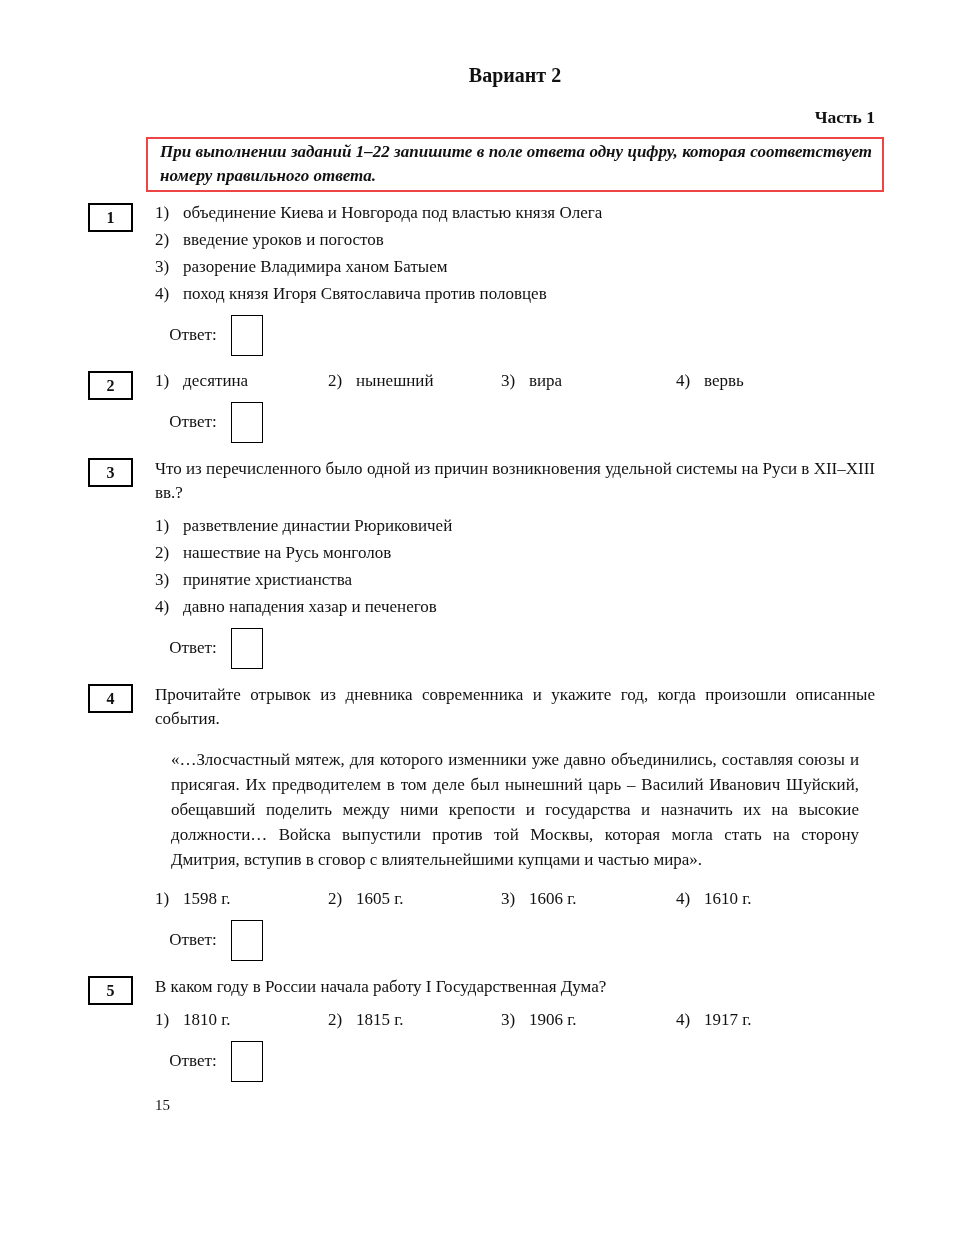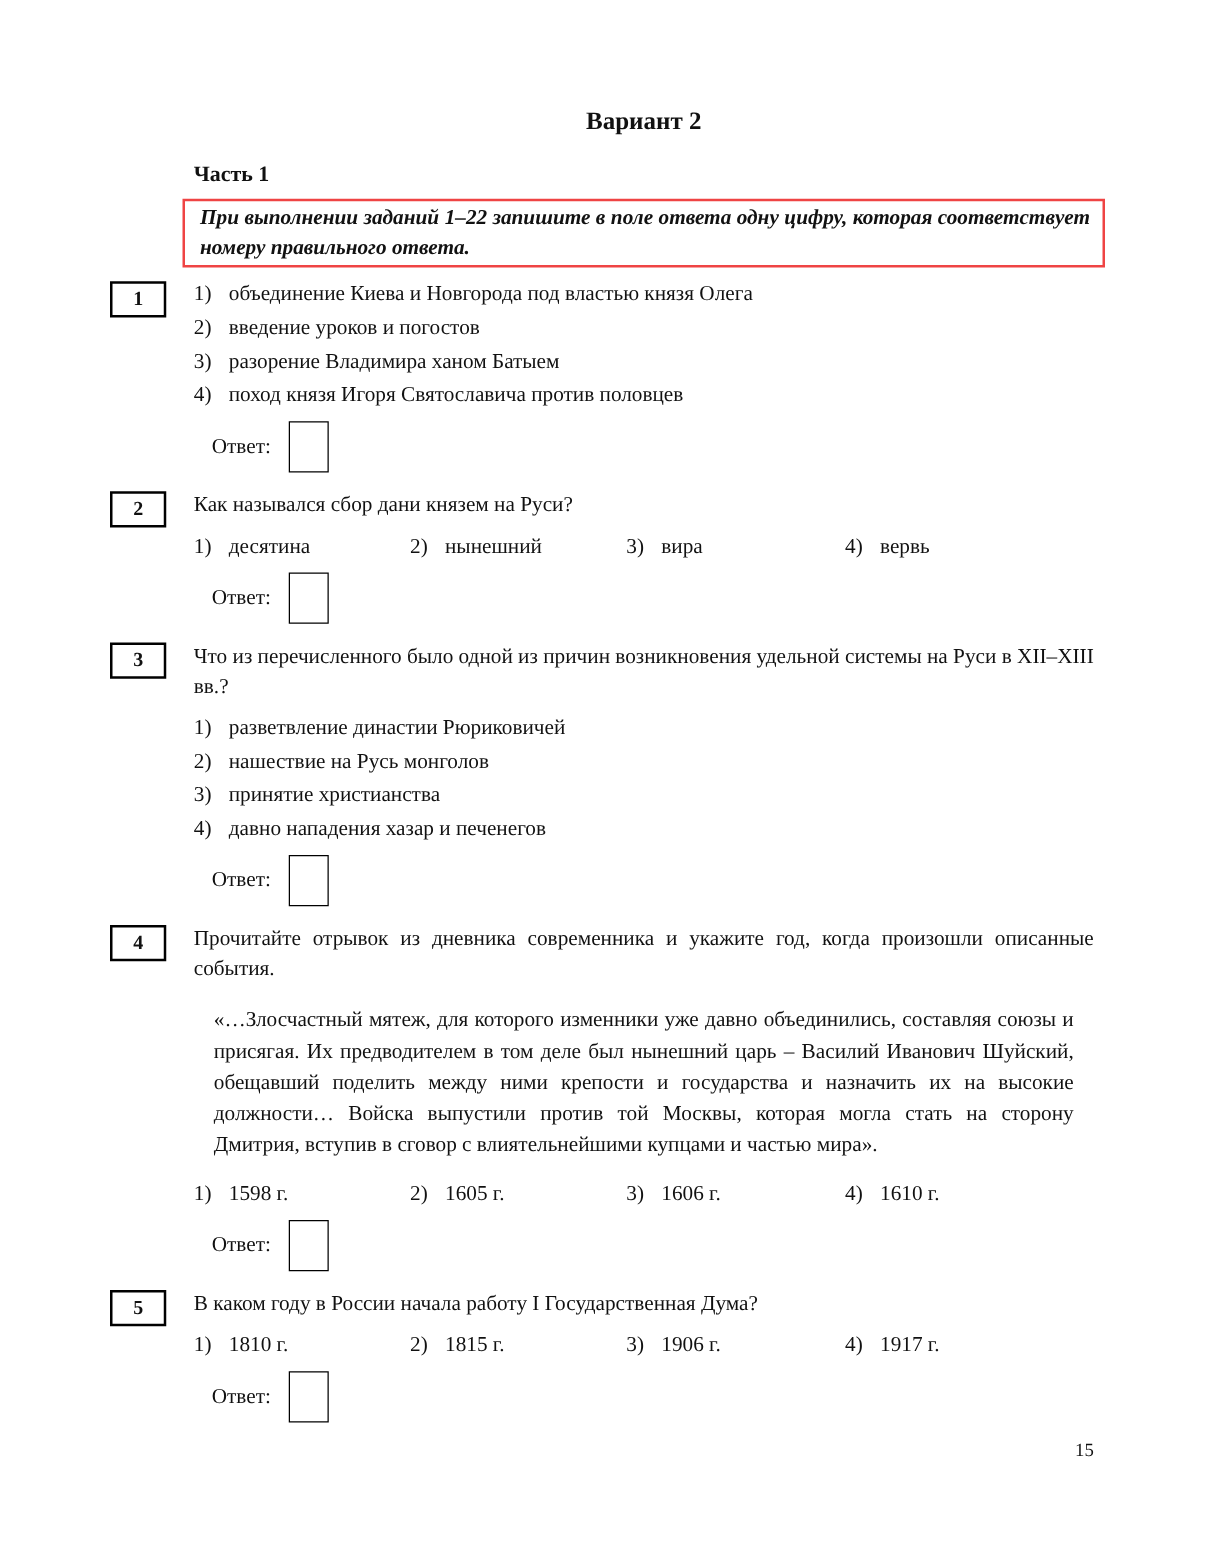--- a/index.html
+++ b/index.html
@@ -10,39 +10,39 @@
   .page {
     position: relative;
     width: 975px;
     height: 1239px;
     margin: 0 auto;
     background: #ffffff;
     color: #111111;
     font-family: "Liberation Serif", "DejaVu Serif", serif;
     font-size: 17px;
     box-sizing: border-box;
-    padding-top: 86px;
+    padding-top: 64px;
     overflow: hidden;
   }
   .content {
     margin-left: 155px;
     width: 720px;
   }
   .doc-title {
     margin: 0;
     font-size: 20px;
     font-weight: 700;
     text-align: center;
     line-height: 23px;
   }
   .doc-part {
     margin: 19px 0 0 0;
     font-size: 17.5px;
     font-weight: 700;
-    text-align: left;
+    text-align: right;
     line-height: 22px;
   }
   .instruction {
     margin: 9px -9px 0 -9px;
     border: 2px solid #ef4444;
     padding: 1px 10px 2px 12px;
     font-weight: 700;
     font-style: italic;
     text-align: justify;
     line-height: 24px;
@@ -109,21 +109,21 @@
     width: 76px;
   }
   .answer-box {
     display: inline-block;
     width: 30px;
     height: 39px;
     border: 1.6px solid #000000;
     background: #ffffff;
   }
   .page-number {
-    text-align: right;
+    text-align: left;
     margin-top: 8px;
     font-size: 15px;
     line-height: 18px;
   }
 </style>
 </head>
 <body>
 
 <div class="page">
   <div class="content">
@@ -159,21 +159,20 @@
         <div class="answer-row">
           <span class="answer-label">Ответ:</span>
           <span class="answer-box"></span>
         </div>
       </div>
     </section>
 
     <section class="question">
       <div class="qnum">2</div>
       <div class="qbody">
-        <p class="qtext">Как назывался сбор дани князем на Руси?</p>
         <div class="options-h">
           <div class="option">
             <span class="olabel">1)</span>
             <span class="otext">десятина</span>
           </div>
           <div class="option">
             <span class="olabel">2)</span>
             <span class="otext">нынешний</span>
           </div>
           <div class="option">

